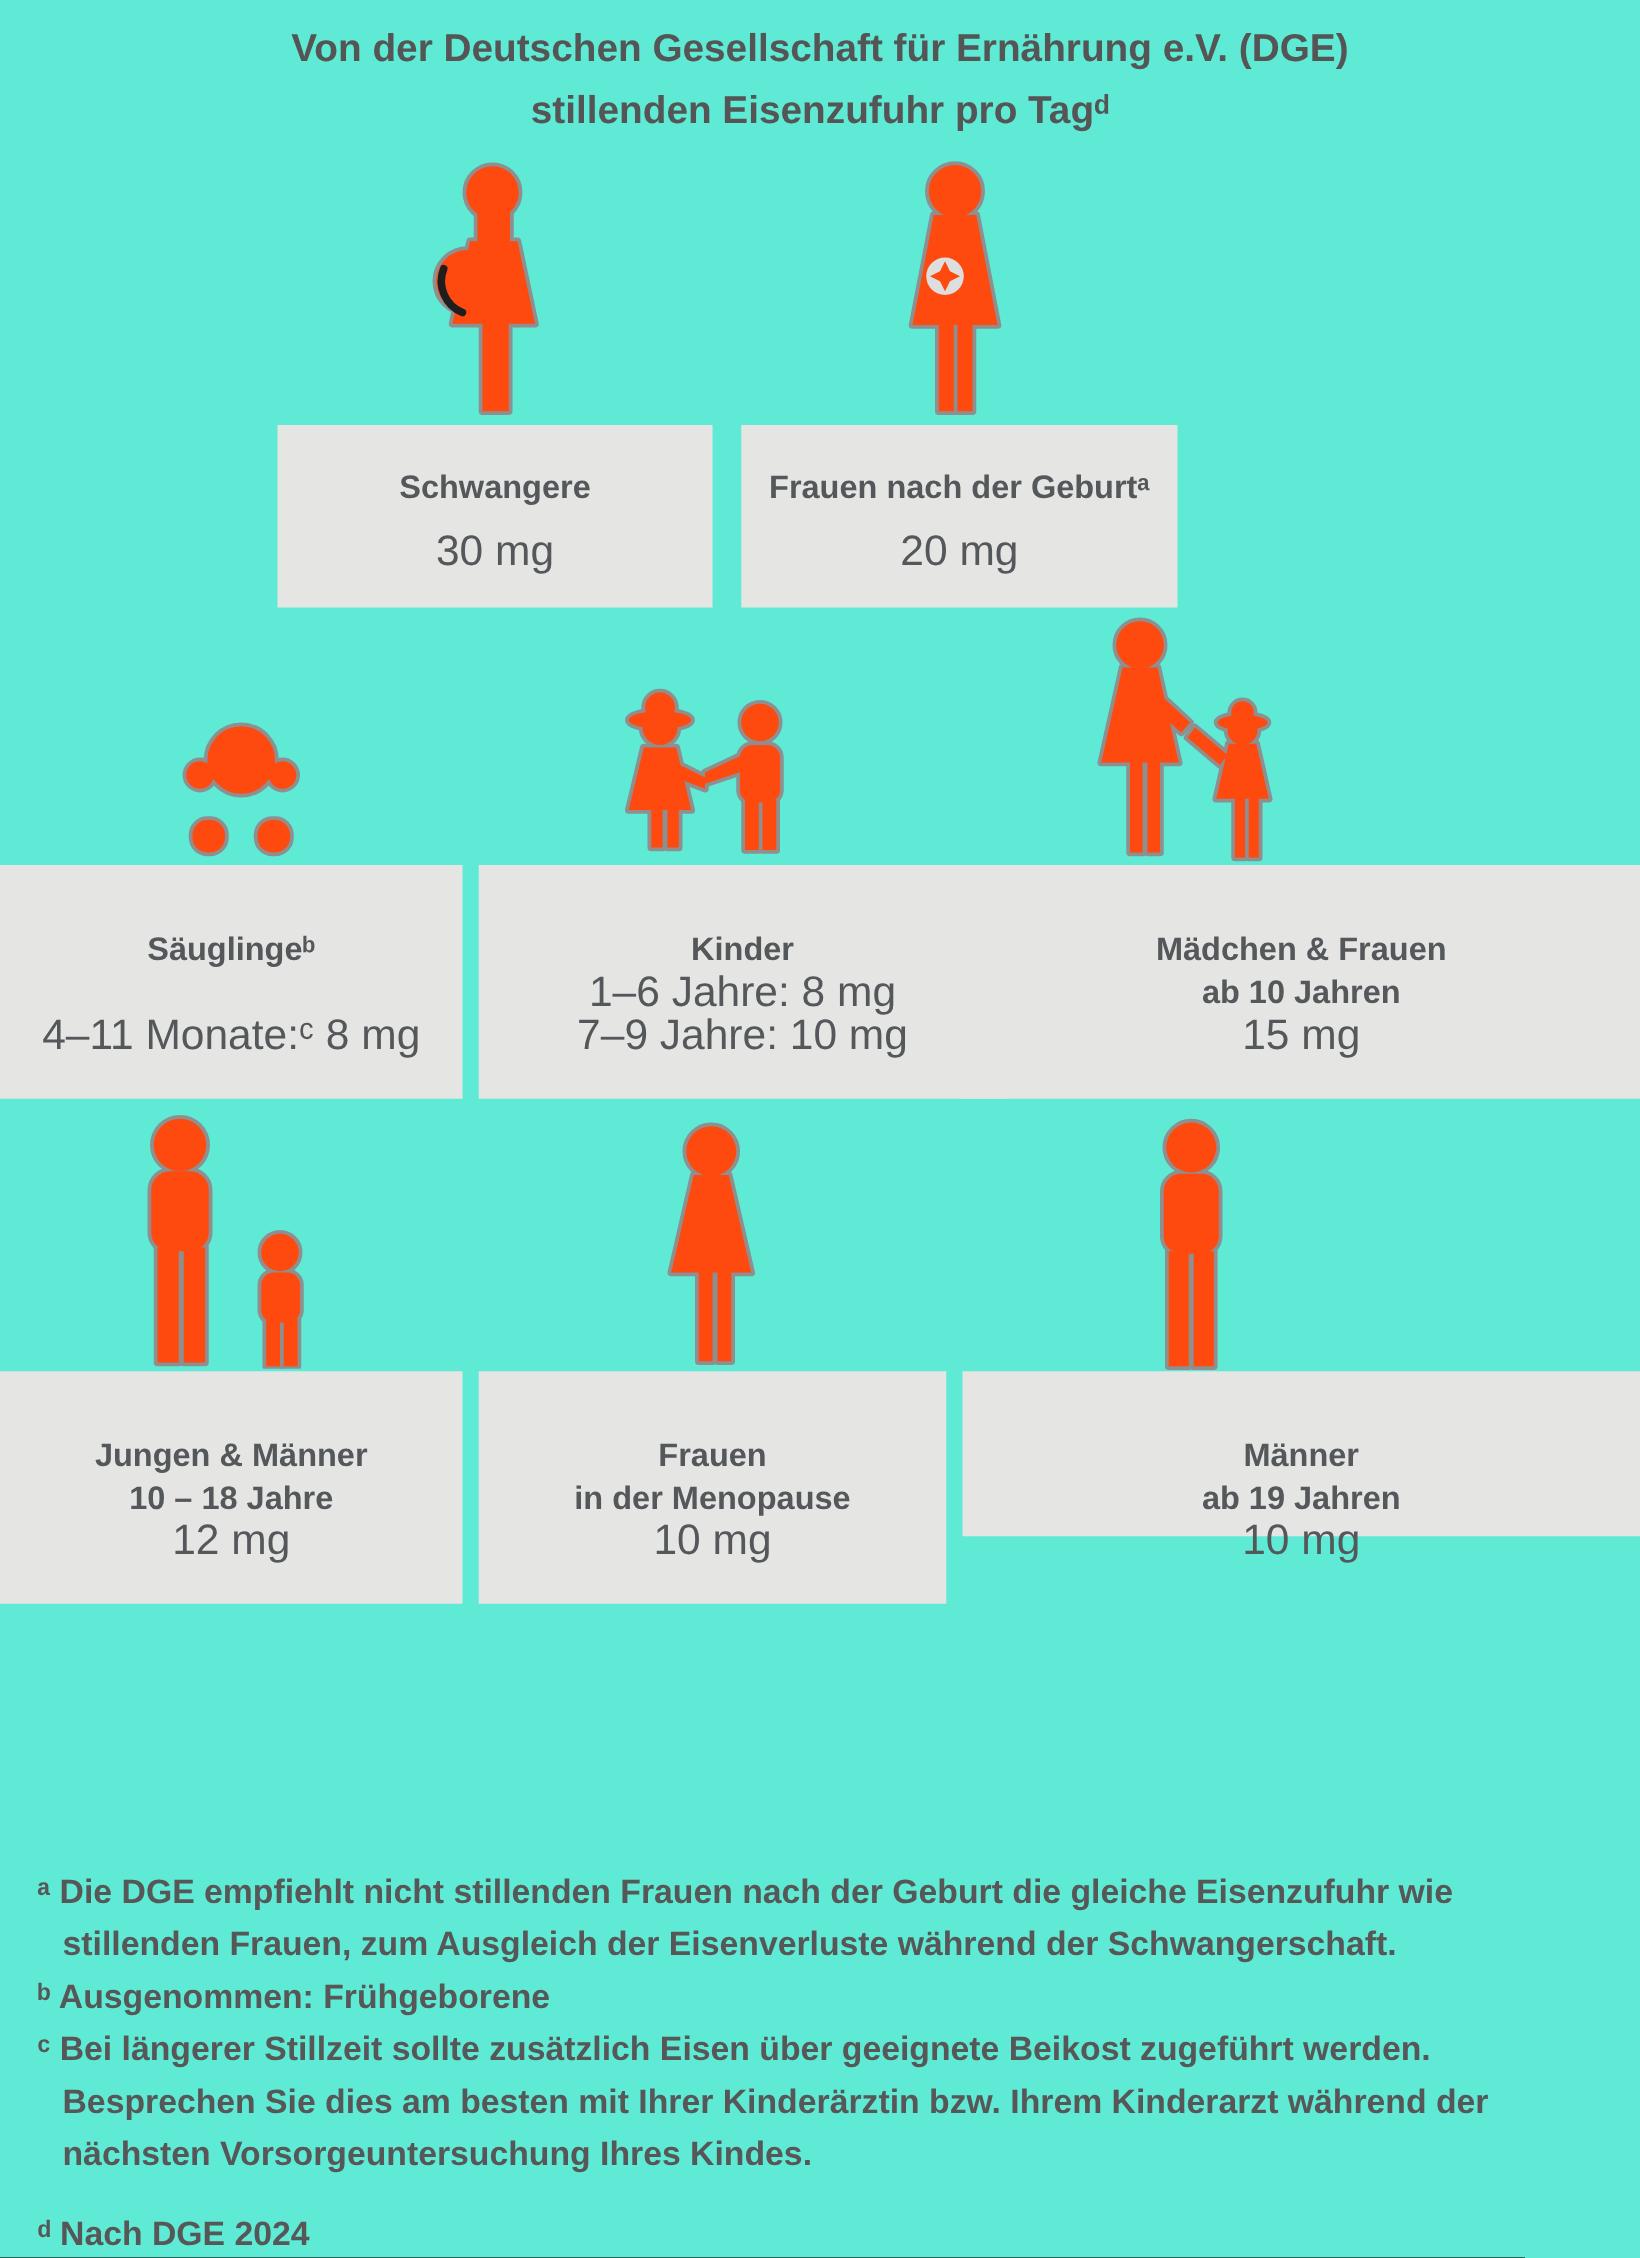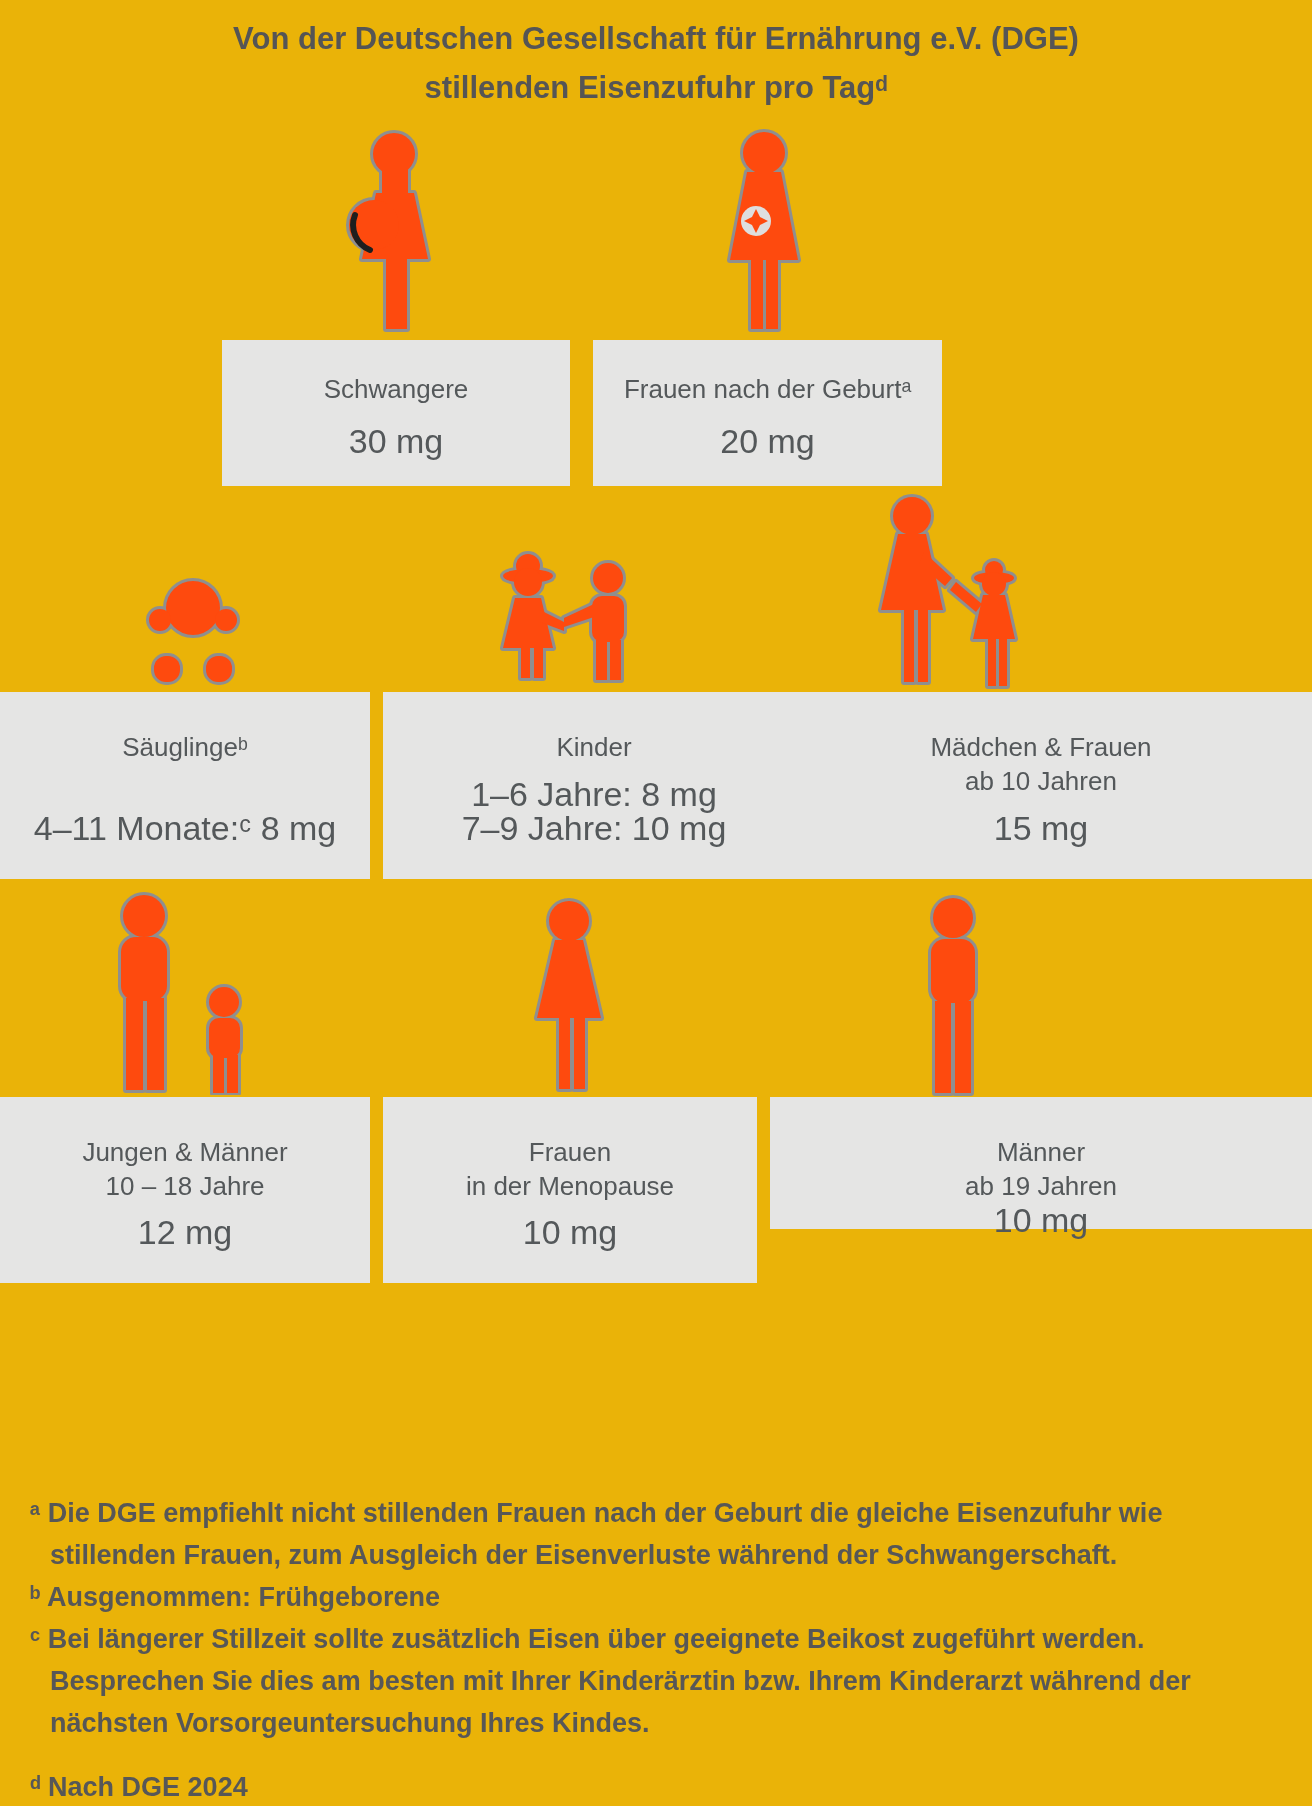--- a/index.html
+++ b/index.html
@@ -1,33 +1,33 @@
 <!DOCTYPE html>
 <html lang="de"><head>
 <meta charset="utf-8">
 <style>
   html,body{margin:0;padding:0;background:#000;}
   .canvas{
-    position:relative;width:1312px;height:1806px;background:#eab308;
+    position:relative;width:1312px;height:1806px;background:#5eead4;
     font-family:"Liberation Sans","DejaVu Sans",sans-serif;overflow:hidden;
   }
   
   .title{
     position:absolute;top:14px;left:0;width:100%;text-align:center;
     color:#555555;font-weight:700;font-size:31px;line-height:49px;
   }
   
   .box{
     position:absolute;background:#E5E5E4;color:#54585A;
     display:flex;flex-direction:column;align-items:center;justify-content:space-between;
     text-align:center;box-sizing:border-box;
   }
   .box.row1{padding:32px 8px 28px 8px;}
-  .box.row23{padding:38px 8px 34px 8px;}
-  .box .label{font-weight:400;font-size:26px;line-height:34px;white-space:pre-line;}
+  .box.row23{padding:50px 8px 34px 8px;}
+  .box .label{font-weight:700;font-size:26px;line-height:34px;white-space:pre-line;}
   .box .amount{font-weight:400;font-size:34px;line-height:34px;white-space:pre-line;}
   #box-schwangere{left:222px;top:340px;width:348px;height:146px;}
   #box-frauen-geburt{left:593px;top:340px;width:349px;height:146px;}
   #box-saeuglinge{left:0;top:692px;width:370px;height:187px;}
   #box-kinder{left:383px;top:692px;width:422px;height:187px;}
   #box-maedchen-frauen{left:770px;top:692px;width:542px;height:187px;}
   #box-jungen-maenner{left:0;top:1097px;width:370px;height:186px;}
   #box-frauen-menopause{left:383px;top:1097px;width:374px;height:186px;}
   #box-maenner{left:770px;top:1097px;width:542px;height:132px;}
   

